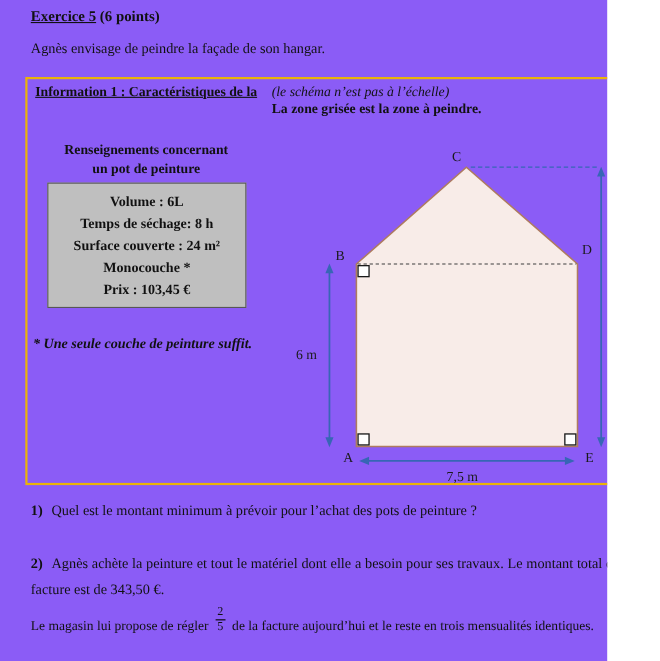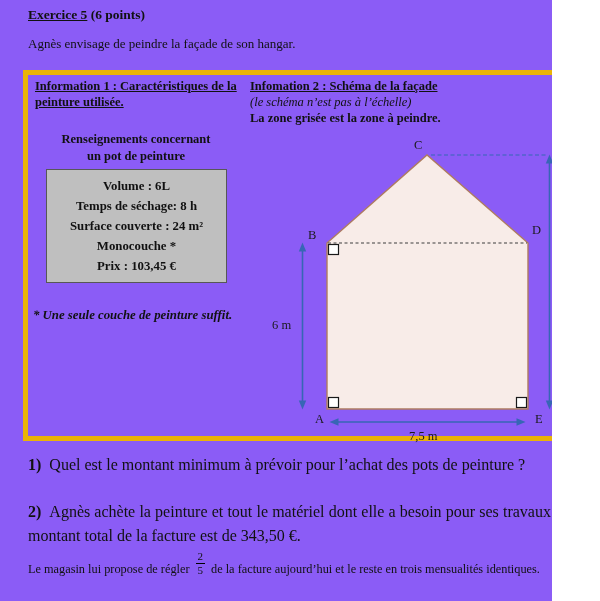--- a/index.html
+++ b/index.html
@@ -6,41 +6,41 @@
   .page{
     position:relative;width:552px;height:601px;background:#8b5cf6;
     font-family:"Liberation Serif","DejaVu Serif",serif;color:#111;overflow:hidden;
   }
   .abs{position:absolute;}
   .u{text-decoration:underline;}
 
   .title-line{left:28px;top:7px;font-size:13.5px;font-weight:bold;}
   .intro{left:28px;top:36px;font-size:13px;}
 
-  .info-box{left:23px;top:70px;width:553px;height:371px;border:5px solid #eab308;box-sizing:border-box;}
+  .info-box{left:23px;top:70px;width:553px;height:371px;border:2px solid #eab308;box-sizing:border-box;}
 
   .left-heading{left:7px;top:3px;font-size:12.5px;font-weight:bold;line-height:16px;}
   .left-heading span{display:block;text-decoration:underline;}
   .subheading{left:0;top:56px;width:216px;text-align:center;font-weight:bold;font-size:12.5px;line-height:16.5px;}
   .subheading span{display:block;}
 
   .paint-box{left:18px;top:94px;width:181px;height:114px;background:#bfbfbf;border:1.5px solid #575757;
     box-sizing:border-box;display:flex;flex-direction:column;justify-content:space-around;
     text-align:center;font-weight:bold;font-size:12.8px;padding:6px 0;}
   .footnote{left:5px;top:233px;font-size:12.8px;font-weight:bold;font-style:italic;}
 
   .right-col{left:222px;top:3px;font-size:12.5px;line-height:16px;width:330px;}
   .right-col .l1{font-weight:bold;text-decoration:underline;display:block;}
   .right-col .l2{font-style:italic;display:block;}
   .right-col .l3{font-weight:bold;display:block;}
 
   .schema-svg{left:0;top:0;width:553px;height:371px;}
   .schema-svg text{font-family:"Liberation Serif","DejaVu Serif",serif;font-size:12.5px;fill:#1a1a1a;}
 
-  .q{font-size:16px;}
+  .q{font-size:13px;}
   .q1{left:28px;top:456px;width:548px;}
   .q2{left:28px;top:500px;width:548px;text-align:justify;line-height:23.5px;}
   .q2b{left:28px;top:545px;width:560px;height:32px;display:flex;align-items:flex-end;white-space:nowrap;font-size:12.3px;}
   .q2c{left:28px;top:584px;}
   .qm{font-weight:bold;margin-right:8px;}
   .frac{display:inline-flex;flex-direction:column;align-items:center;line-height:1.05;
     font-size:11px;margin:0 6px;font-weight:normal;}
   .frac .num{border-bottom:1px solid #000;padding:0 2px 1px 2px;}
   .frac .den{padding-top:1px;}
 </style>
@@ -52,40 +52,38 @@
   <div class="abs title-line">
     <span class="u">Exercice 5</span><span> (6 points)</span>
   </div>
 
   <div class="abs intro">Agnès envisage de peindre la façade de son hangar.</div>
 
   <div class="abs info-box">
 
     <div class="abs left-heading">
       <span>Information 1 : Caractéristiques de la</span>
-      <span>peinture utilisée.</span>
     </div>
 
     <div class="abs subheading">
       <span>Renseignements concernant</span>
       <span>un pot de peinture</span>
     </div>
 
     <div class="abs paint-box">
       <div>Volume : 6L</div>
       <div>Temps de séchage: 8 h</div>
       <div>Surface couverte : 24 m²</div>
       <div>Monocouche *</div>
       <div>Prix : 103,45 €</div>
     </div>
 
     <div class="abs footnote">* Une seule couche de peinture suffit.</div>
 
     <div class="abs right-col">
-      <span class="l1">Infomation 2 : Schéma de la façade</span>
       <span class="l2">(le schéma n’est pas à l’échelle)</span>
       <span class="l3">La zone grisée est la zone à peindre.</span>
     </div>
 
     <svg class="abs schema-svg" viewBox="0 0 553 371">
 
       <polygon points="299,334 299,168 399,80 500,168 500,334" stroke-width="1.4" fill="#f8ece8" stroke="#ae7b60"></polygon>
 
       <line x1="300" y1="168" x2="499" y2="168" stroke-width="1" stroke-dasharray="3,2.5" stroke="#3c3c3c"></line>
 

